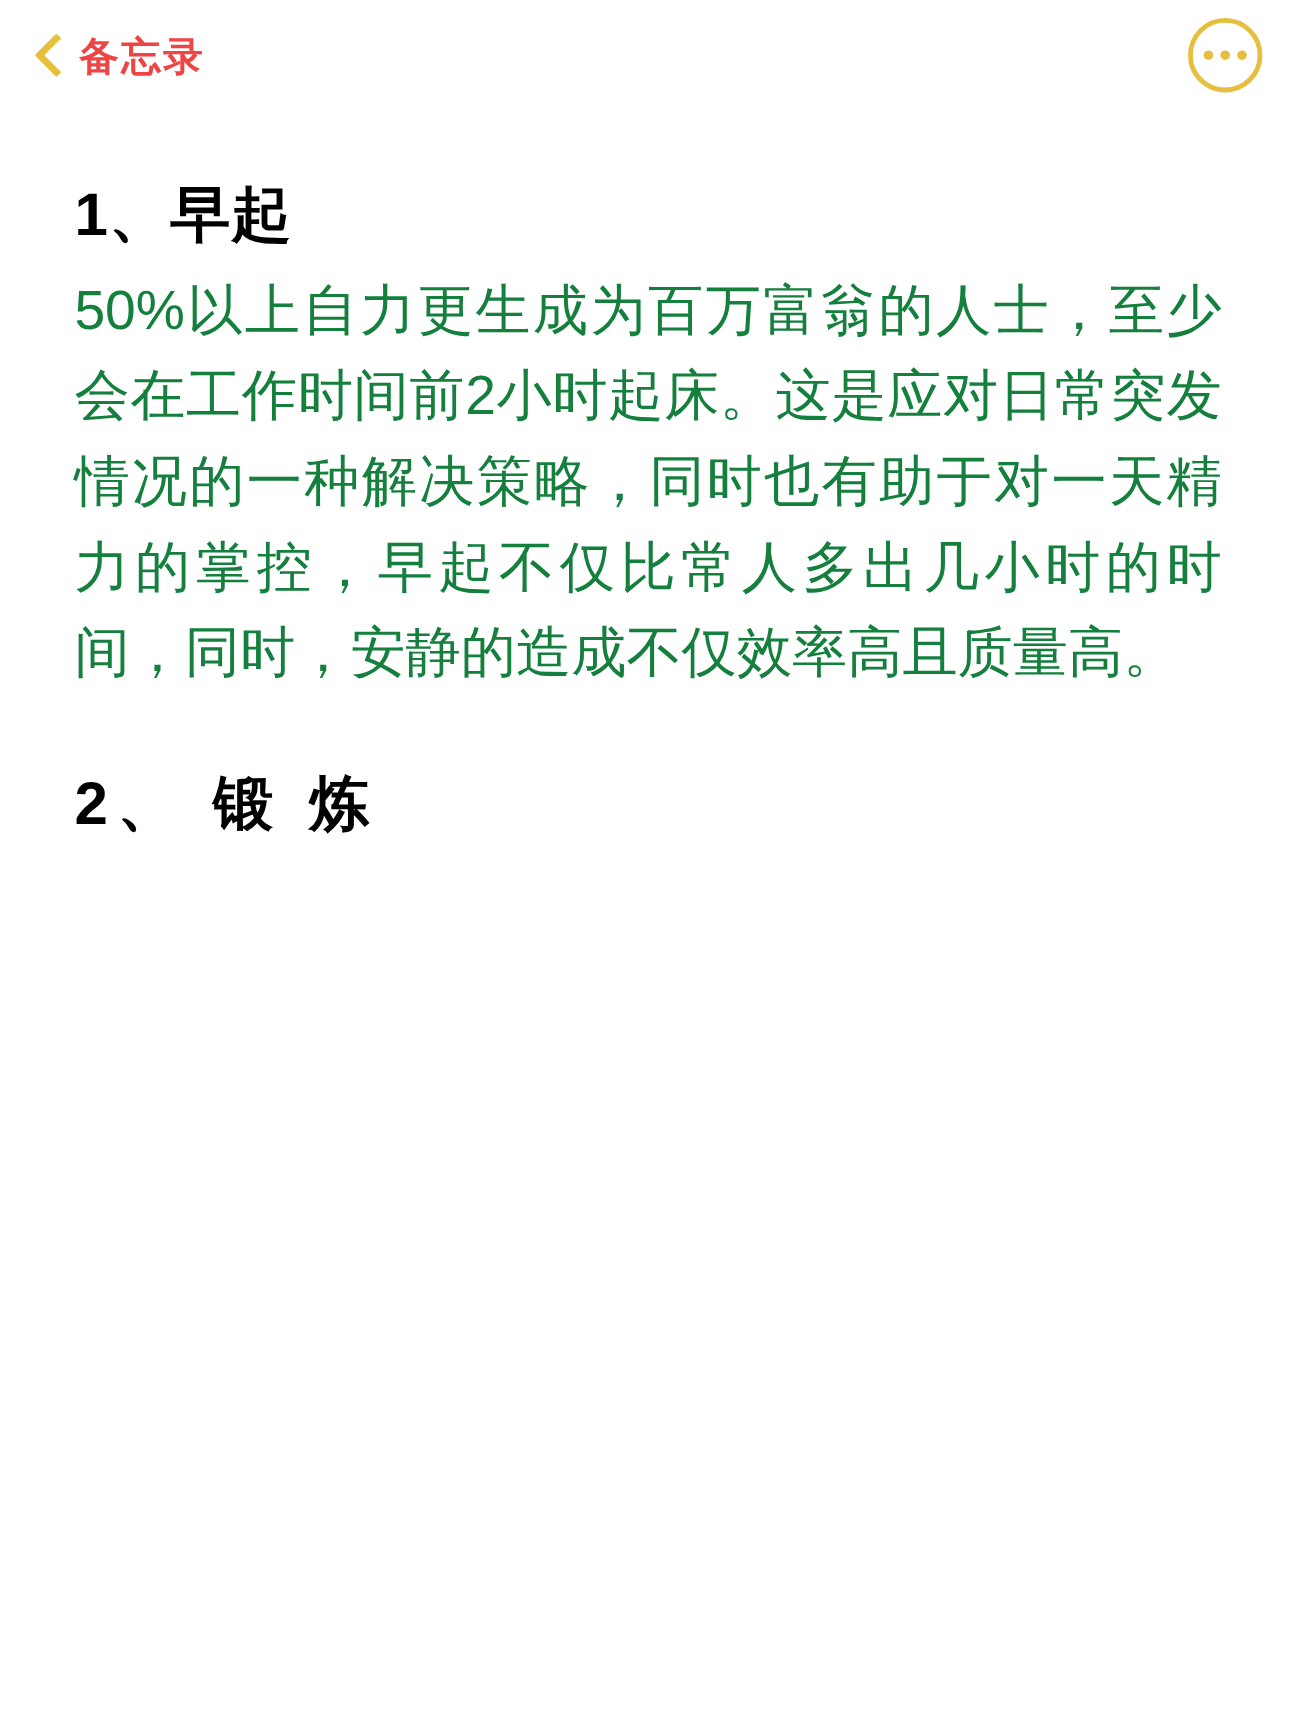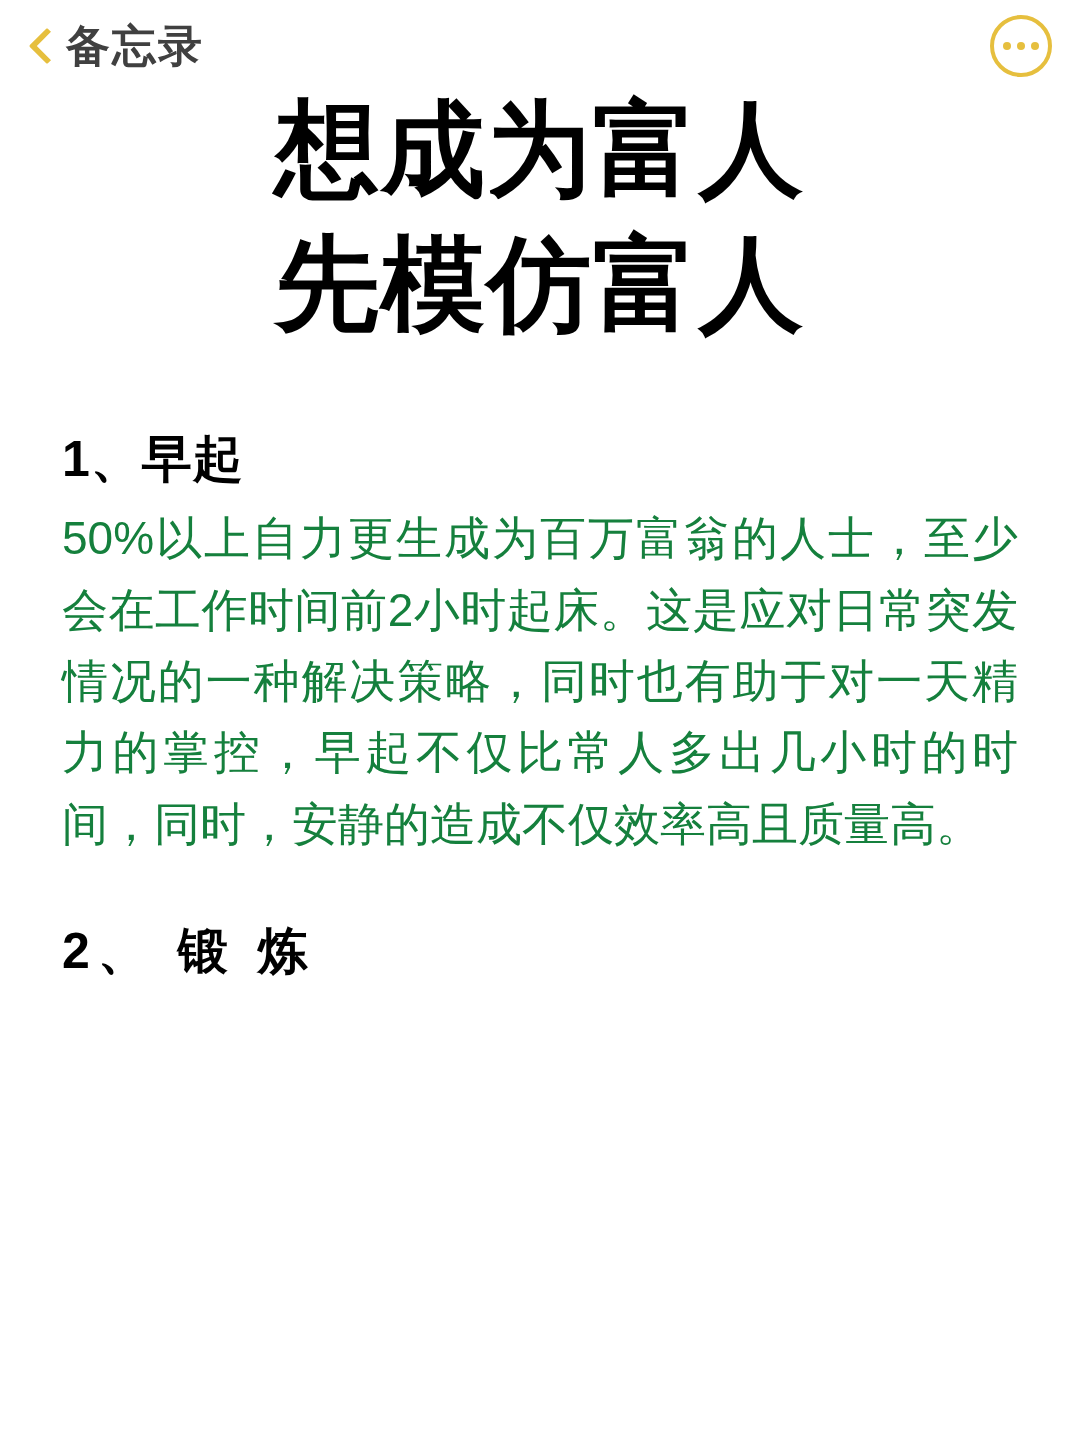--- a/index.html
+++ b/index.html
@@ -47,23 +47,23 @@
     left: 6px;
     top: 7px;
     width: 20px;
     height: 20px;
     border-left: 6px solid #e6bf3e;
     border-bottom: 6px solid #e6bf3e;
     transform: rotate(45deg);
     border-radius: 2px;
   }
   .back-label {
-    font-size: 44px;
+    font-size: 33px;
     font-weight: 700;
-    color: #404040;
+    color: #ef4444;
     letter-spacing: 2px;
     line-height: 1;
   }
   .more-btn {
     width: 62px;
     height: 62px;
     border-radius: 50%;
     border: 4px solid #e6bf3e;
     box-sizing: border-box;
     display: flex;
@@ -134,24 +134,20 @@
   </div>
   <div class="more-btn">
     <i></i>
     <i></i>
     <i></i>
   </div>
 </div>
 
 <div class="doc">
 
-  <h1 class="title">
-    <span>想成为富人</span>
-    <span>先模仿富人</span>
-  </h1>
 
   <div class="spacer-1"></div>
 
   <h2 class="section-heading">1、早起</h2>
   <p class="para">50%以上自力更生成为百万富翁的人士，至少会在工作时间前2小时起床。这是应对日常突发情况的一种解决策略，同时也有助于对一天精力的掌控，早起不仅比常人多出几小时的时间，同时，安静的造成不仅效率高且质量高。</p>
 
   <div class="spacer-2"></div>
 
   <h2 class="section-heading wide">2、 锻 炼</h2>
 

